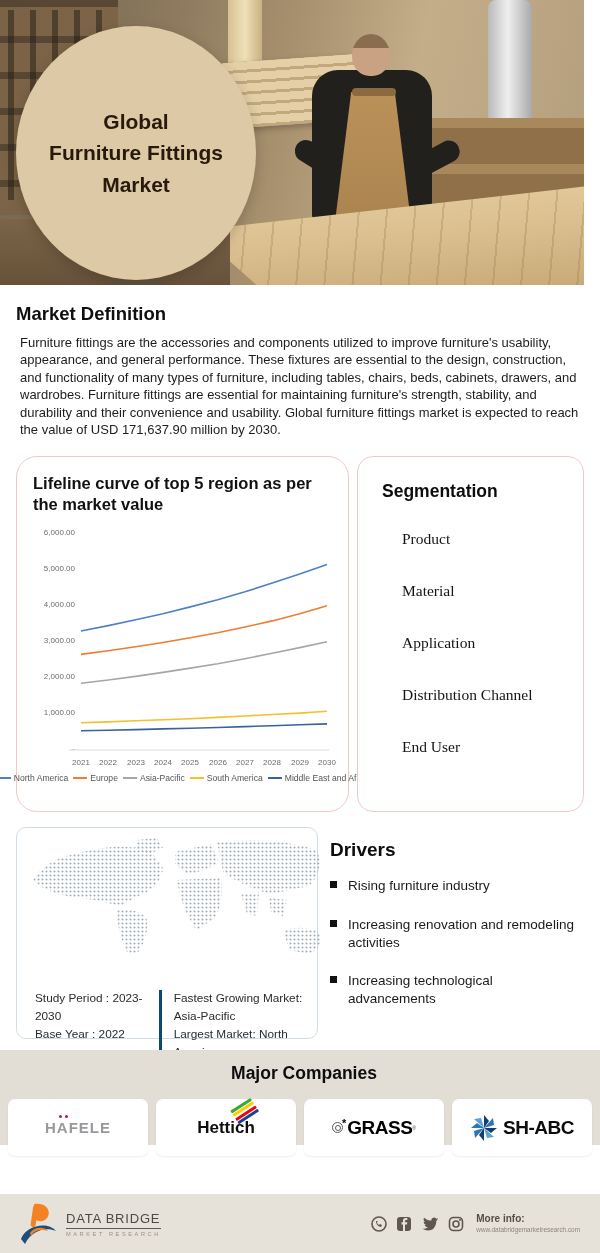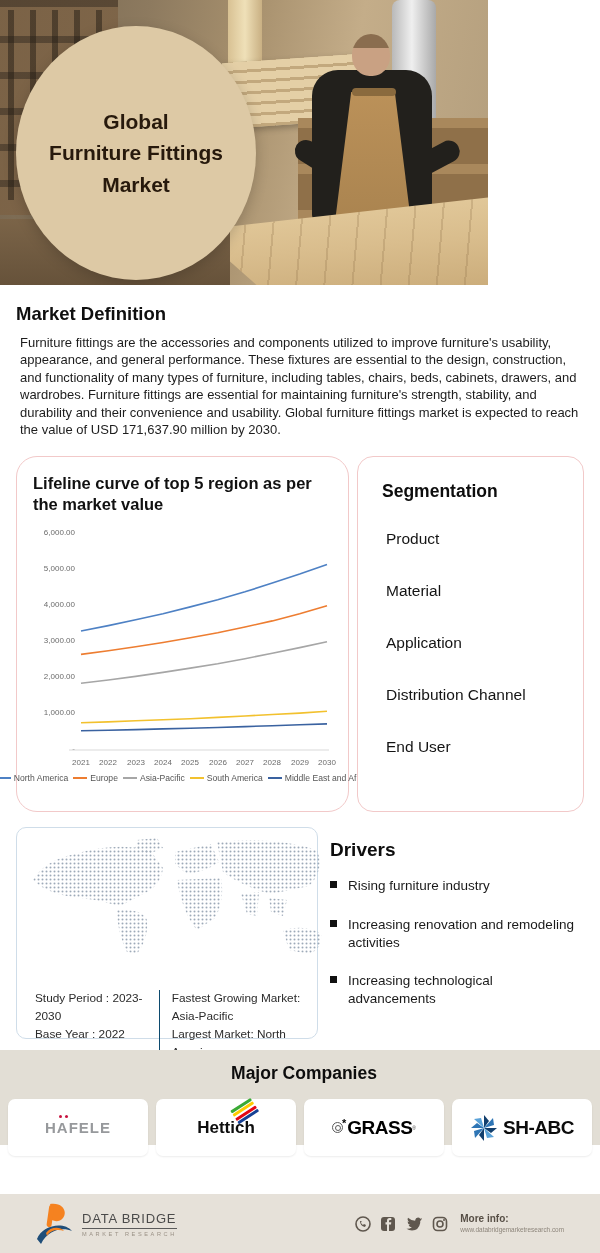--- a/index.html
+++ b/index.html
@@ -1,20 +1,20 @@
 <!DOCTYPE html>
 <html style="--hero-circle: #ddc9a5; --card-border-pink: #f2c9c9; --card-border-blue: #cfdde9; --band-bg: #e2ded5; --footer-bg: #e6e1d9; --blum-orange: #f0701c; --hafele-gray: #97999c; --hafele-red: #c81440; --hettich-green: #3aaa35; --hettich-yellow: #ffcc00; --hettich-red: #e30613; --hettich-blue: #164194; --shabc-blue-dark: #123f6d; --shabc-blue-mid: #2e75b5; --shabc-blue-light: #5aa2d8; --map-dot: #93a1b1; --db-orange: #f58220; --db-blue: #1f4e79;"><head>
 <meta charset="utf-8">
 <style>
   html,body{margin:0;padding:0;}
   body{width:600px;height:1253px;background:#fff;font-family:"Liberation Sans",sans-serif;position:relative;overflow:hidden;}
   *{box-sizing:border-box;}
 
   
-  .hero{position:relative;width:488px;height:285px;overflow:hidden;
+  .hero{position:relative;width:584px;height:285px;overflow:hidden;
     background:linear-gradient(100deg,#75654f 0%,#8d7a5f 28%,#a8916e 48%,#c4ad89 68%,#b39e7d 100%);}
   .shelf-left{position:absolute;left:0;top:0;width:118px;height:215px;
     background:repeating-linear-gradient(#51402e 0 7px,#7c6245 7px 36px);opacity:.85;}
   .shelf-items{position:absolute;left:8px;top:10px;width:100px;height:190px;
     background:repeating-linear-gradient(90deg,rgba(35,28,20,.5) 0 6px,transparent 6px 22px);}
   .drill{position:absolute;left:46px;top:118px;width:26px;height:12px;background:#d98a1f;border-radius:3px;transform:rotate(-8deg);}
   .ply-stack{position:absolute;left:222px;top:58px;width:150px;height:66px;transform:skewY(-4deg);
     background:repeating-linear-gradient(#e4cfa6 0 8px,#c2a87d 8px 11px);box-shadow:0 3px 6px rgba(0,0,0,.25);}
   .post{position:absolute;left:228px;top:0;width:34px;height:120px;background:linear-gradient(90deg,#d8c193,#efe0b8,#c9b083);}
   .duct{position:absolute;right:52px;top:0;width:44px;height:168px;border-radius:8px;
@@ -51,29 +51,29 @@
   .card{border:1.5px solid var(--card-border-pink,#f2c9c9);border-radius:16px;background:#fff;}
   .chart-card{width:333px;padding:14px 10px 8px 12px;border-radius:21px;}
   .chart-title{font-size:16.5px;font-weight:bold;color:#111;line-height:1.22;margin:2px 4px 6px;}
   .chart-svg{display:block;}
   .chart-svg text{font-family:"Liberation Sans",sans-serif;font-size:8px;fill:#6b6b6b;}
   .legend{display:flex;flex-wrap:nowrap;align-items:center;justify-content:center;gap:5px;margin-top:1px;}
   .legend-item{display:flex;align-items:center;gap:3px;font-size:8.6px;color:#555;white-space:nowrap;}
   .lg-mark{display:inline-block;width:14px;height:2px;background:#888;}
   .seg-card{flex:1;padding:24px 24px;}
   .seg-heading{font-size:17.5px;font-weight:bold;color:#0d0d0d;margin-bottom:28px;}
-  .seg-item{font-size:15.5px;color:#141414;margin:0 0 34px 4px;}
+  .seg-item{font-size:15.5px;color:#141414;margin:0 0 34px 20px;font-family:Liberation Serif, serif;}
 
   
   .row2{display:flex;gap:12px;margin:15px 16px 0;height:212px;}
   .map-card{width:302px;border:1.5px solid var(--card-border-blue,#cfdde9);border-radius:10px;padding:6px 8px 8px;}
   .map-facts{display:flex;margin-top:4px;padding:0 4px;}
   .fact-col{font-size:11.8px;line-height:1.5;color:#2b2b2b;}
   .fact-col.left{width:47%;padding-left:6px;}
-  .fact-col.right{flex:1;border-left:1px solid #0c4a6e;padding-left:12px;}
+  .fact-col.right{flex:1;border-left:3px solid #0c4a6e;padding-left:12px;}
   .drivers{flex:1;padding-top:12px;}
   .drivers-heading{font-size:19px;font-weight:bold;color:#0d0d0d;margin-bottom:16px;}
   .driver-item{display:flex;gap:11px;font-size:13.5px;color:#1a1a1a;line-height:1.3;margin-bottom:21px;}
   .bullet-sq{flex:0 0 auto;width:7px;height:7px;background:#111;margin-top:4px;}
 
   
   .band{position:relative;margin-top:11px;height:95px;background:var(--band-bg,#e2ded5);padding-left:8px;}
   .band-heading{text-align:center;font-size:17.5px;font-weight:bold;color:#0d0d0d;padding-top:13px;}
   .logos-row{position:absolute;left:8px;right:8px;top:49px;display:flex;gap:8px;}
   .logo-card{flex:1;height:57px;background:#fff;border-radius:7px;display:flex;align-items:center;justify-content:center;
@@ -98,21 +98,21 @@
   .grass-circ{width:11px;height:11px;border:1.6px solid #5a5a5a;border-radius:50%;position:relative;margin-right:1px;}
   .grass-circ::after{content:"";position:absolute;left:2px;top:2px;width:4px;height:4px;border:1.2px solid #5a5a5a;border-radius:50%;}
   .grass-star{color:#000;font-size:11px;font-weight:bold;margin:-10px 1px 0 -2px;}
   .grass-text{color:#000;font-weight:bold;font-size:19px;letter-spacing:-.5px;}
   .grass-reg{color:#444;font-size:5px;vertical-align:top;}
   .shabc-wrap{display:flex;align-items:center;gap:5px;}
   .shabc-text{color:#0c0c0c;font-weight:bold;font-size:19px;letter-spacing:-.5px;}
 
   
   .footer{position:absolute;left:0;bottom:0;width:600px;height:59px;background:var(--footer-bg,#e6e1d9);
-    display:flex;align-items:center;justify-content:space-between;padding:0 36px;}
+    display:flex;align-items:center;justify-content:space-between;padding:0 20px;}
   .db-logo{display:flex;align-items:center;gap:8px;}
   .db-words{display:flex;flex-direction:column;}
   .db-name{font-size:13px;color:#4a4a4a;letter-spacing:.8px;border-bottom:1.2px solid #5a5a5a;padding-bottom:2px;}
   .db-sub{font-size:5.6px;color:#9a9186;letter-spacing:2.6px;margin-top:2px;}
   .footer-right{display:flex;align-items:center;gap:12px;}
   .socials{display:flex;align-items:center;gap:9px;}
   .more-info{line-height:1.25;}
   .mi-label{font-size:10px;font-weight:bold;color:#564e45;}
   .mi-url{font-size:6.4px;color:#8d857b;}
 </style>

